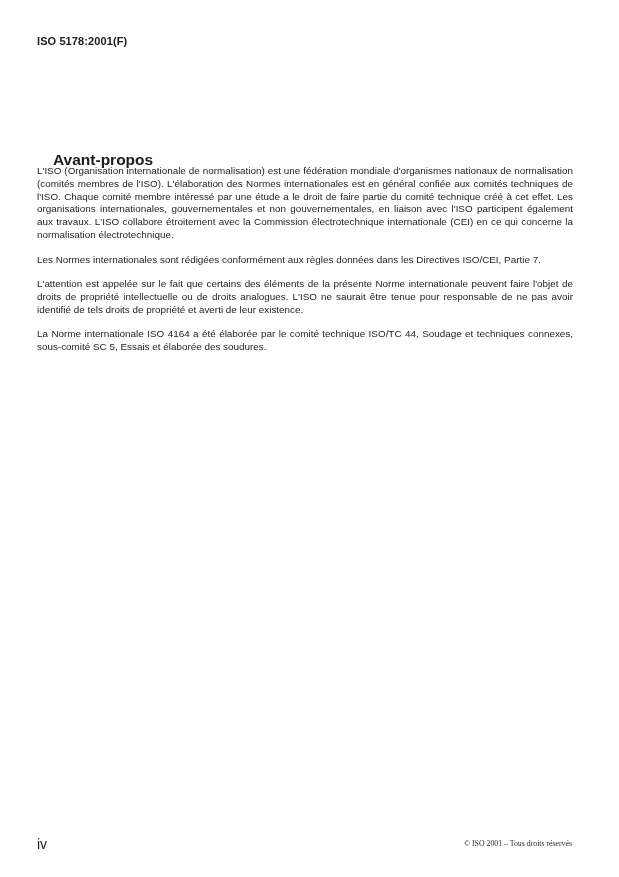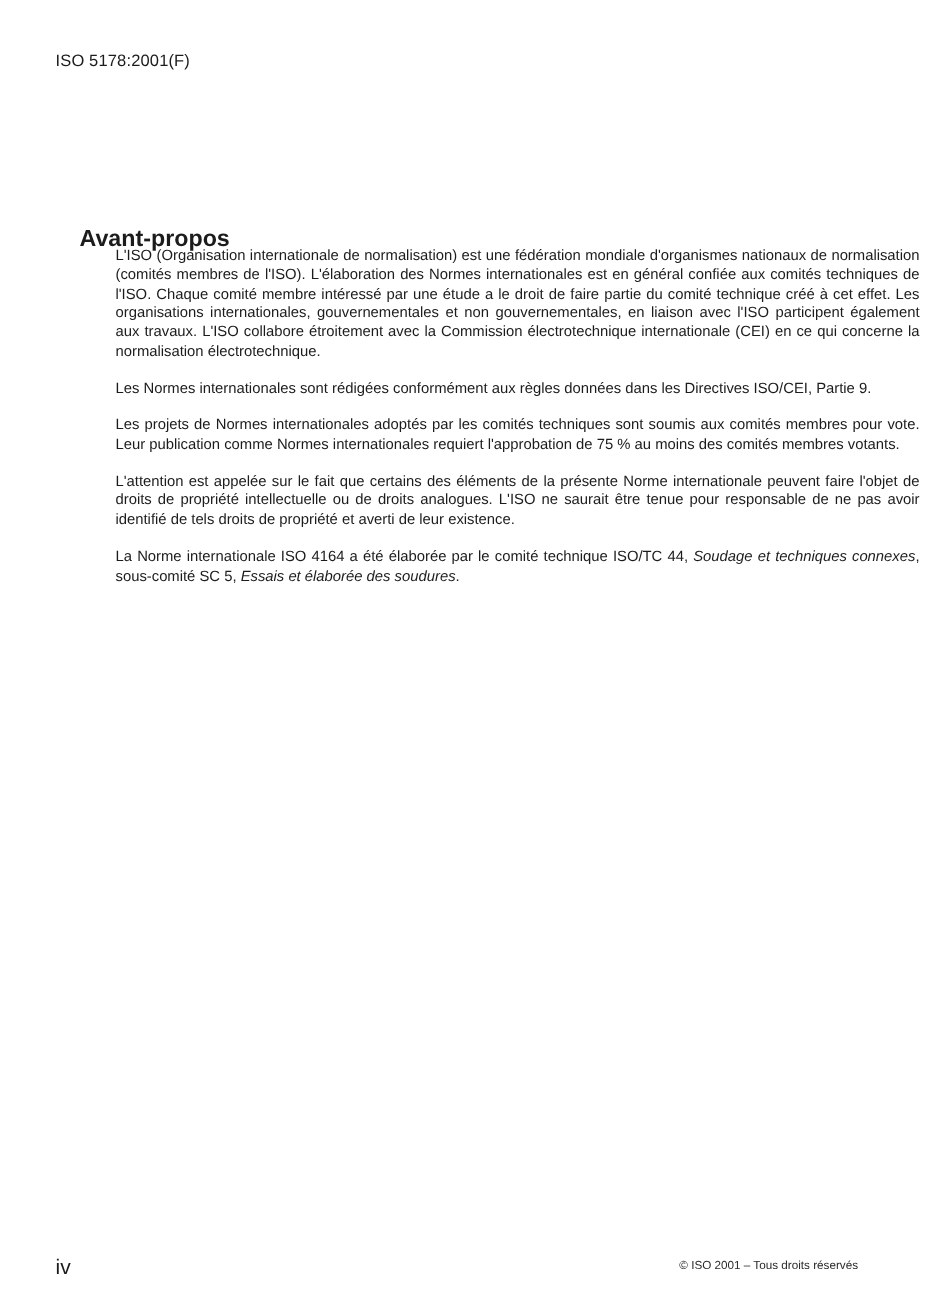--- a/index.html
+++ b/index.html
@@ -14,79 +14,77 @@
     background: #ffffff;
     font-family: "Liberation Sans", sans-serif;
     color: #1c1c1c;
     overflow: hidden;
   }
   .header-ref {
     position: absolute;
     top: 35px;
     left: 37px;
     font-size: 11px;
-    font-weight: normal;
+    font-weight: bold;
     letter-spacing: 0.1px;
     white-space: nowrap;
   }
   .section-title {
     position: absolute;
     top: 135px;
     left: 37px;
     margin: 16px;
     font-size: 15.5px;
     font-weight: bold;
     line-height: 1.1;
   }
   .body-text {
     position: absolute;
     top: 165px;
     left: 37px;
     width: 536px;
     font-size: 9.9px;
     line-height: 12.8px;
     text-align: justify;
-    margin-left: 40px;
   }
   .body-text p {
     margin: 0 0 11.8px 0;
   }
   .italic {
-    font-style: italic;
   }
   .page-footer-left {
     position: absolute;
     top: 836px;
     left: 37px;
     font-size: 14px;
   }
   .page-footer-right {
     position: absolute;
     top: 839px;
     right: 47px;
     font-size: 7.8px;
     color: #2a2a2a;
     white-space: nowrap;
+    font-family: Liberation Serif, serif;
   }
 </style>
 </head>
 <body>
 
 <div class="page">
 
   <div class="header-ref">ISO 5178:2001(F)</div>
 
   <h1 class="section-title">Avant-propos</h1>
 
   <div class="body-text">
     <p>L'ISO (Organisation internationale de normalisation) est une fédération mondiale d'organismes nationaux de normalisation (comités membres de l'ISO). L'élaboration des Normes internationales est en général confiée aux comités techniques de l'ISO. Chaque comité membre intéressé par une étude a le droit de faire partie du comité technique créé à cet effet. Les organisations internationales, gouvernementales et non gouvernementales, en liaison avec l'ISO participent également aux travaux. L'ISO collabore étroitement avec la Commission électrotechnique internationale (CEI) en ce qui concerne la normalisation électrotechnique.</p>
 
-    <p>Les Normes internationales sont rédigées conformément aux règles données dans les Directives ISO/CEI, Partie 9.</p>
+    <p>Les Normes internationales sont rédigées conformément aux règles données dans les Directives ISO/CEI, Partie 7.</p>
 
-    <p>Les projets de Normes internationales adoptés par les comités techniques sont soumis aux comités membres pour vote. Leur publication comme Normes internationales requiert l'approbation de 75 % au moins des comités membres votants.</p>
 
     <p>L'attention est appelée sur le fait que certains des éléments de la présente Norme internationale peuvent faire l'objet de droits de propriété intellectuelle ou de droits analogues. L'ISO ne saurait être tenue pour responsable de ne pas avoir identifié de tels droits de propriété et averti de leur existence.</p>
 
     <p><span>La Norme internationale ISO 4164 a été élaborée par le comité technique ISO/TC 44, </span><span class="italic">Soudage et techniques connexes</span><span>, sous-comité SC 5, </span><span class="italic">Essais et élaborée des soudures</span><span>.</span></p>
 
   </div>
 
   <div class="page-footer-left">iv</div>
 
   <div class="page-footer-right">© ISO 2001 – Tous droits réservés</div>

